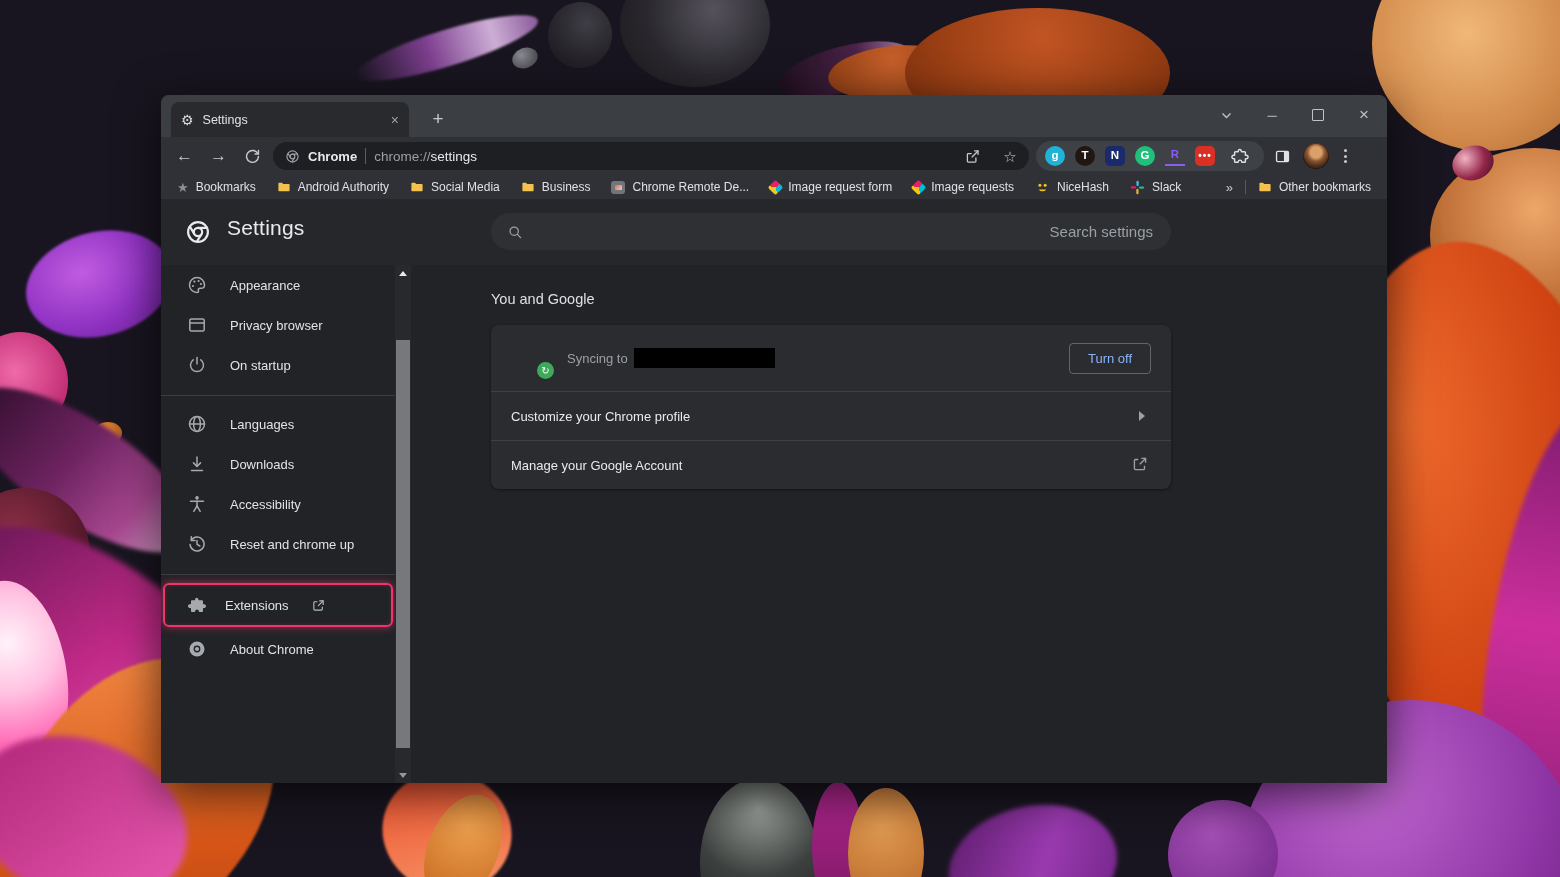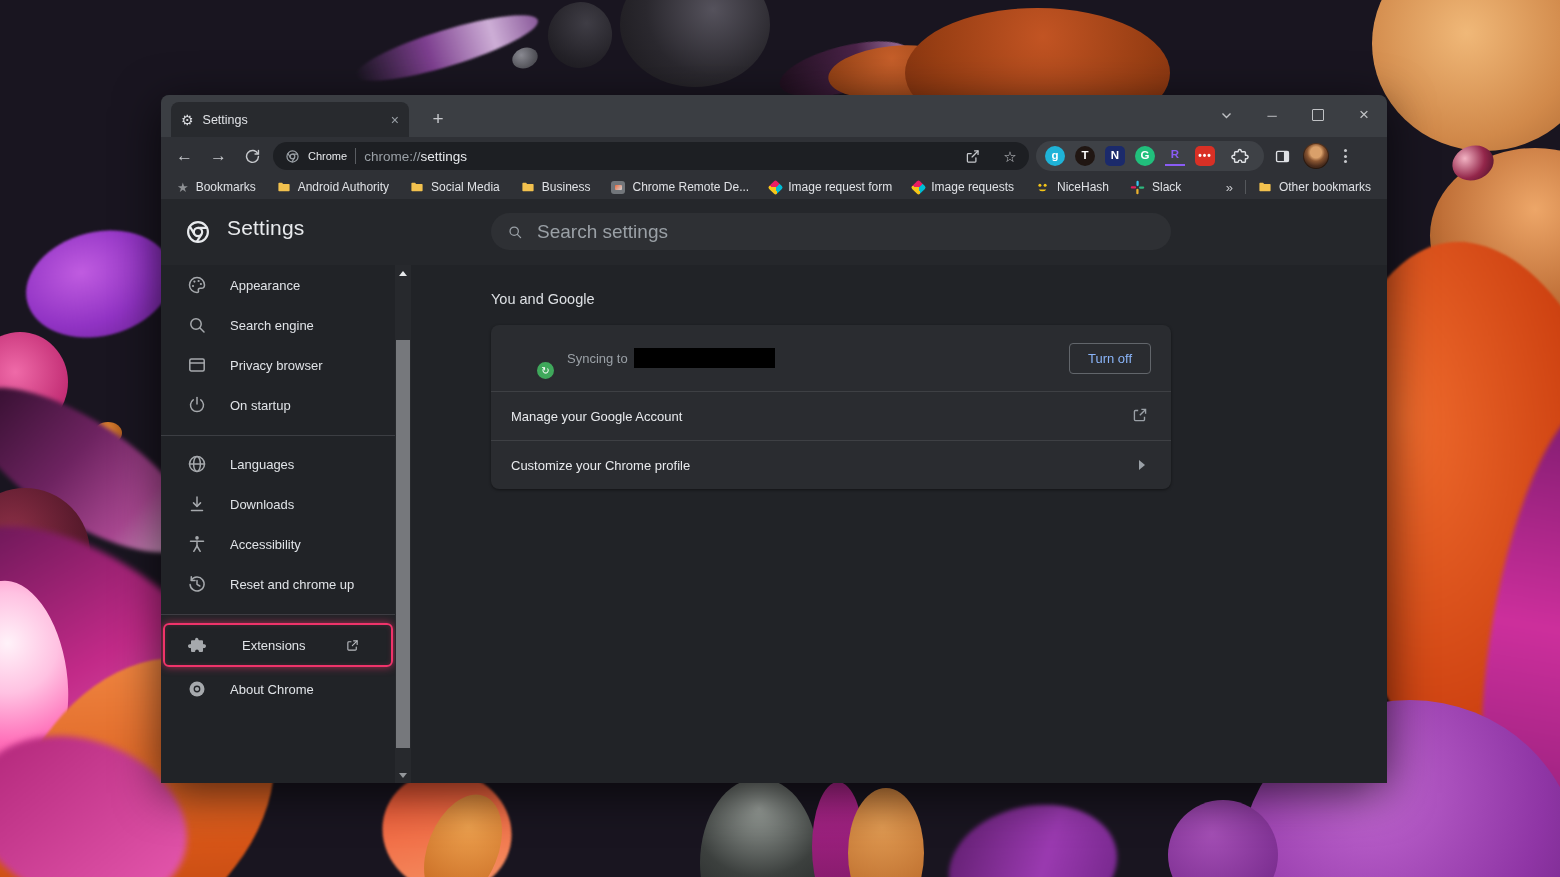--- a/index.html
+++ b/index.html
@@ -55,21 +55,21 @@
   .wc svg{stroke:#c0c2c5;fill:none;stroke-width:1.4;}
   .wc-max span{display:block;width:10px;height:10px;border:1.4px solid #c0c2c5;border-radius:1px;}
   .wc-min{font-size:13px;}
   .wc-close{font-size:17px;}
 
   .toolbar{height:38px;background:#2f3136;display:flex;align-items:center;padding:0 8px;gap:3px;}
   .navbtn{width:31px;height:31px;display:flex;align-items:center;justify-content:center;color:#c6c8cc;font-size:17px;border-radius:50%;}
   .navbtn svg{stroke:#c6c8cc;fill:none;stroke-width:1.7;stroke-linecap:round;}
   .omnibox{height:28px;width:756px;border-radius:14px;background:#1d1f23;display:flex;align-items:center;padding:0 4px 0 12px;gap:8px;box-sizing:border-box;margin-left:2px;}
   .omni-divider{width:1px;height:16px;background:#5a5d62;}
-  .omni-engine{color:#e8eaed;font-size:11px;}
+  .omni-engine{color:#e8eaed;font-size:13px;font-weight:bold;}
   .omni-url{font-size:13.5px;white-space:nowrap;}
   .omni-scheme{color:#9aa0a6;}
   .omni-path{color:#e8eaed;}
   .omni-spacer{flex:1;}
   .omni-ic{width:30px;height:28px;display:flex;align-items:center;justify-content:center;}
   .omni-ic svg{stroke:#c6c8cc;fill:none;stroke-width:1.5;stroke-linecap:round;stroke-linejoin:round;}
   .star-glyph{color:#c6c8cc;font-size:15px;line-height:1;}
   .ext-pill{height:30px;border-radius:15px;background:#3e4146;display:flex;align-items:center;padding:0 9px;gap:10px;margin-left:4px;}
   .badge{width:20px;height:20px;display:flex;align-items:center;justify-content:center;font-size:11.5px;font-weight:bold;color:#fff;border-radius:50%;line-height:1;}
   .badge.square{border-radius:5px;}
@@ -94,28 +94,28 @@
   .crd i{width:7px;height:5px;background:linear-gradient(135deg,#ef6c3e,#cfd5da);border-radius:1px;}
 
   
   .settings{position:absolute;top:104px;left:0;right:0;bottom:0;background:#212327;display:flex;flex-direction:column;}
   .s-header{height:66px;background:#25272b;position:relative;flex:none;}
   .s-logo{position:absolute;left:24px;top:20px;}
   .s-logo svg{stroke:#e8eaed;fill:none;stroke-width:1.7;}
   .s-title{position:absolute;left:66px;top:17px;font-size:21px;font-weight:500;color:#e8eaed;letter-spacing:.2px;}
   .s-search{position:absolute;left:330px;top:14px;width:680px;height:37px;border-radius:18.5px;background:#2e3034;display:flex;align-items:center;padding:0 16px;gap:12px;box-sizing:border-box;}
   .s-search svg{stroke:#9aa0a6;fill:none;stroke-width:1.6;stroke-linecap:round;}
-  .s-search input{background:transparent;border:none;outline:none;color:#eab308;font-size:19px;font-family:"Liberation Sans",sans-serif;flex:1;}
+  .s-search input{background:transparent;border:none;outline:none;color:#eab308;font-size:15px;font-family:"Liberation Sans",sans-serif;flex:1;text-align:right;}
   .s-search input::placeholder{color:#9aa0a6;}
   .s-body{flex:1;display:flex;min-height:0;}
   .s-sidebar{width:234px;flex:none;padding-top:0;}
   .side-item{height:40px;display:flex;align-items:center;padding-left:26px;gap:23px;color:#e0e3e7;font-size:13px;font-weight:500;cursor:default;}
   .side-item svg{stroke:#a6a9ad;fill:none;stroke-width:1.5;stroke-linecap:round;stroke-linejoin:round;flex:none;}
   .side-sep{height:1px;background:#3c3e43;margin:10px 0 8px 0;}
-  .side-item.highlighted{height:44px;margin:2px 2px;border:2px solid #f0336a;border-radius:6px;box-shadow:0 0 9px rgba(240,51,106,.65), inset 0 0 5px rgba(240,51,106,.2);box-sizing:border-box;gap:35px;padding-left:22px;}
+  .side-item.highlighted{height:44px;margin:2px 2px;border:2px solid #f0336a;border-radius:6px;box-shadow:0 0 9px rgba(240,51,106,.65), inset 0 0 5px rgba(240,51,106,.2);box-sizing:border-box;gap:18px;padding-left:22px;}
   .ext-link-mini{margin-left:4px;display:flex;}
   .ext-link-mini svg{stroke:#b9bcc0;stroke-width:1.5;fill:none;}
   .s-scrollbar{width:16px;flex:none;background:#27292d;display:flex;flex-direction:column;}
   .sb-btn{height:16px;display:flex;align-items:center;justify-content:center;}
   .sb-btn .tri-up{width:0;height:0;border-left:4px solid transparent;border-right:4px solid transparent;border-bottom:5px solid #e6e8ea;}
   .sb-btn .tri-down{width:0;height:0;border-left:4px solid transparent;border-right:4px solid transparent;border-top:5px solid #94979b;}
   .sb-track{flex:1;position:relative;}
   .sb-thumb{position:absolute;left:1px;right:1px;top:59px;height:408px;background:#76787c;}
   .s-content{flex:1;position:relative;min-width:0;}
   .section-title{position:absolute;left:80px;top:26px;font-size:14.5px;font-weight:500;color:#dde0e4;}
@@ -349,27 +349,20 @@
               <path d="M10 2.5 a7.5 7.5 0 1 0 0 15 c1.2 0 1.8-.8 1.4-1.8 -.5-1.3.3-2.4 1.7-2.4 h1.1 A3.3 3.3 0 0 0 17.5 10 7.5 7.5 0 0 0 10 2.5 Z"></path>
               <circle cx="6" cy="11" r="1.1" fill="#a6a9ad" stroke="none"></circle>
               <circle cx="7.4" cy="6.6" r="1.1" fill="#a6a9ad" stroke="none"></circle>
               <circle cx="11.6" cy="6" r="1.1" fill="#a6a9ad" stroke="none"></circle>
               <circle cx="13.9" cy="9" r="1.1" fill="#a6a9ad" stroke="none"></circle>
             </svg>
           <span>Appearance</span>
         </div>
         <div class="side-item">
           <svg width="20" height="20" viewBox="0 0 20 20">
-              <circle cx="9" cy="9" r="5.2"></circle>
-              <path d="M13 13 L17 17"></path>
-            </svg>
-          <span>Search engine</span>
-        </div>
-        <div class="side-item">
-          <svg width="20" height="20" viewBox="0 0 20 20">
               <rect x="2.8" y="4" width="14.4" height="12" rx="1.5"></rect>
               <path d="M2.8 8 H17.2"></path>
             </svg>
           <span>Privacy browser</span>
         </div>
         <div class="side-item">
           <svg width="20" height="20" viewBox="0 0 20 20">
               <path d="M10 2.5 V9"></path>
               <path d="M6.2 4.8 a6.5 6.5 0 1 0 7.6 0"></path>
             </svg>
@@ -456,30 +449,30 @@
             </span>
             <span class="p-text">
               <div class="p-sync">
                 <span>Syncing to</span>
                 <span class="redact"></span>
               </div>
             </span>
             <button class="turnoff">Turn off</button>
           </div>
           <div class="link-row">
+            <span class="lbl">Customize your Chrome profile</span>
+            <span class="chev"></span>
+          </div>
+          <div class="link-row">
             <span class="lbl">Manage your Google Account</span>
             <span class="row-ext">
               <svg width="18" height="18" viewBox="0 0 20 20">
                   <path d="M8 5 H5 a1.2 1.2 0 0 0-1.2 1.2 V15 a1.2 1.2 0 0 0 1.2 1.2 H13.8 A1.2 1.2 0 0 0 15 15 V12"></path>
                   <path d="M11.5 3.8 H16.2 V8.5"></path>
                   <path d="M16.2 3.8 L9.8 10.2"></path>
                 </svg>
             </span>
           </div>
-          <div class="link-row">
-            <span class="lbl">Customize your Chrome profile</span>
-            <span class="chev"></span>
-          </div>
         </div>
       </div>
     </div>
   </div>
 </div>
 
 </body></html>

